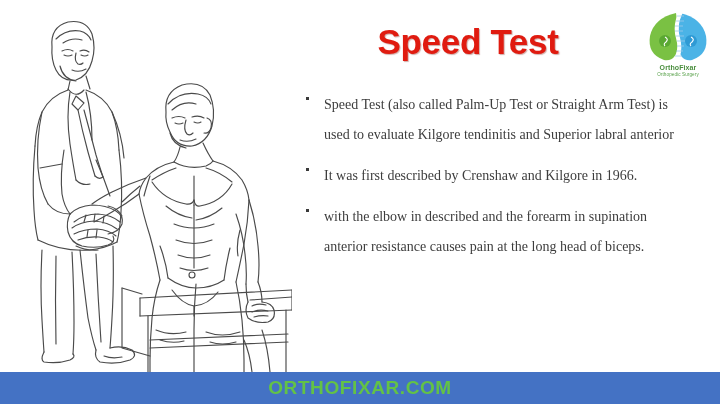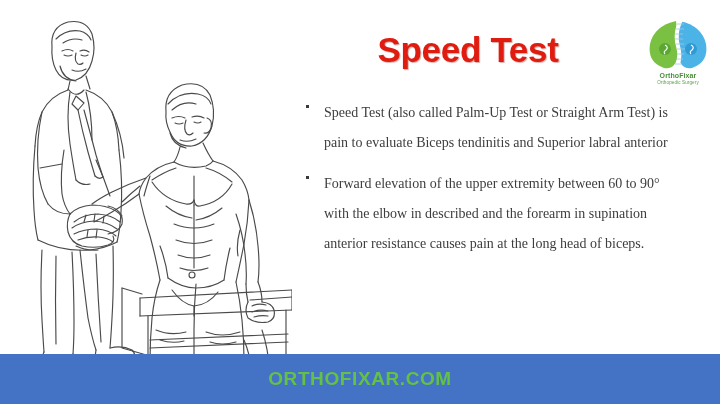--- a/index.html
+++ b/index.html
@@ -29,21 +29,21 @@
     width: 292px;
     height: 372px;
     background: #ffffff;
   }
   .illustration svg { display: block; width: 100%; height: 100%; }
 
   
   .content {
     position: absolute;
     left: 292px;
-    top: 16px;
+    top: 8px;
     width: 428px;
     height: 344px;
     background: #ffffff;
   }
 
   .title {
     position: absolute;
     left: 0;
     top: 14px;
     width: 352px;
@@ -114,21 +114,21 @@
     font-family: Liberation Serif, serif;
     white-space: nowrap;
   }
 
   
   .footer {
     position: absolute;
     left: 0;
     bottom: 0;
     width: 720px;
-    height: 50px;
+    height: 32px;
     background: #4472c4;
     display: flex;
     align-items: center;
     justify-content: center;
   }
   .footer-text {
     font-size: 19px;
     font-weight: bold;
     color: #63c246;
     letter-spacing: 0.6px;
@@ -351,27 +351,30 @@
       </div>
       <div class="logo-name">OrthoFixar</div>
       <div class="logo-sub">Orthopedic Surgery</div>
     </div>
 
     <div class="bullets">
 
       <div class="bullet-item">
         <span class="bullet-dot"></span>
         <div class="bullet-line">Speed Test (also called Palm-Up Test or Straight Arm Test) is</div>
-        <div class="bullet-line">pain to evaluate Biceps tendinitis and Superior labral anterior</div>
+        <div class="bullet-line">used to evaluate Kilgore tendinitis and Superior labral anterior</div>
       </div>
-
 
       <div class="bullet-item">
         <span class="bullet-dot"></span>
-        <div class="bullet-line">Forward elevation of the upper extremity between 60 to 90°</div>
+        <div class="bullet-line">It was first described by Crenshaw and Kilgore in 1966.</div>
+      </div>
+
+      <div class="bullet-item">
+        <span class="bullet-dot"></span>
         <div class="bullet-line">with the elbow in described and the forearm in supination</div>
         <div class="bullet-line">anterior resistance causes pain at the long head of biceps.</div>
       </div>
 
     </div>
   </div>
 
   <div class="footer">
     <span class="footer-text">ORTHOFIXAR.COM</span>
   </div>

